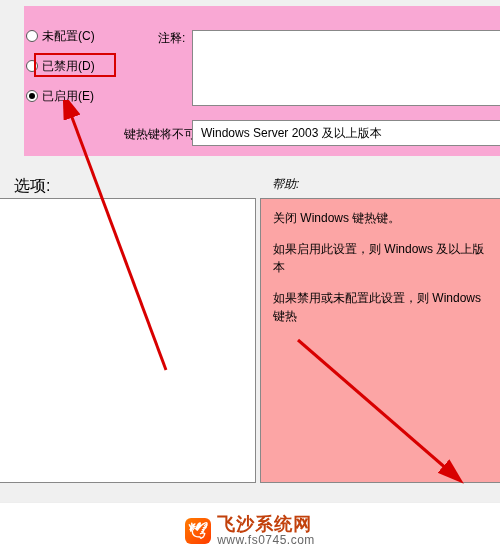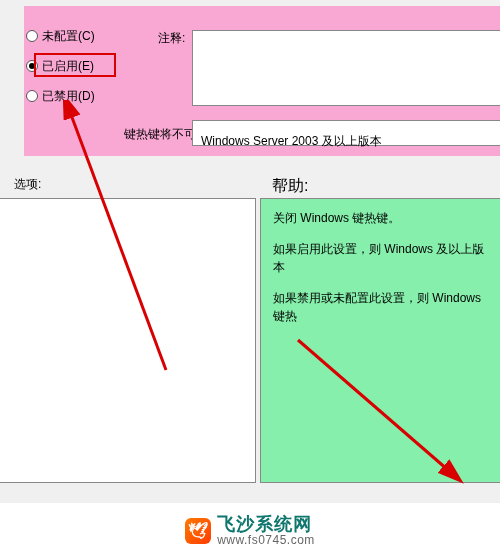--- a/index.html
+++ b/index.html
@@ -26,71 +26,71 @@
       border: 2.5px solid #d80000; pointer-events:none;
     }
     .comment-label { position: absolute; left: 102px; top: 24px; font-size:12px;margin-left:32px; }
     .comment-field {
       position: absolute; left: 168px; top: 24px; right: 0; height: 76px;
       border: 1px solid #888; border-right: none; background: #fff;
     }
     .platform-label { position: absolute; left: 100px; top: 120px; font-size:12px; }
     .platform-field {
       position: absolute; left: 168px; top: 114px; right: 0; height: 26px;
-      border: 1px solid #888; border-right:none; background: #fff; padding: 12px 8px; font-size:12px;
+      border: 1px solid #888; border-right:none; background: #fff; padding: 4px 8px; font-size:12px;
     }
     .mid-labels { position: absolute; left: 14px; top: 172px; width: 490px; height: 30px; }
-    .options-label { position: absolute; left: 0; top: 4px; font-size:12px; }
-    .help-label { position: absolute; left: 258px; top: 4px; font-size:16px; }
+    .options-label { position: absolute; left: 0; top: 4px; font-size:16px; }
+    .help-label { position: absolute; left: 258px; top: 4px; font-size:12px;font-style:italic; }
     .options-box {
       position: absolute; left: 0; top: 198px; width: 256px; height: 285px;
       border: 1px solid #888; border-left:none; background: #fff;
     }
     .help-box {
       position: absolute; left: 260px; top: 198px; right: 0; height: 285px;
-      border: 1px solid #888; border-right:none; background: #86efac; padding: 10px 10px 10px 12px;
+      border: 1px solid #888; border-right:none; background: #fca5a5; padding: 10px 10px 10px 12px;
       font-size: 12px; line-height: 1.55; overflow: hidden;
     }
     .help-box p { margin-bottom: 12px; white-space: normal; }
     .arrow { position: absolute; pointer-events: none; }
     .arrow svg { display:block; }
     .watermark {
       position: absolute; left: 0; right: 0; bottom: 0; height: 56px;
       background: #fff; display: flex; align-items: center; justify-content: center;
       gap: 6px; border-top: 1px solid #eee;
     }
     .wm-logo {
       width: 26px; height: 26px; border-radius: 6px;
       background: linear-gradient(135deg,#ff7a00,#ff3c00);
       display:inline-flex; align-items:center; justify-content:center;
       color:#fff; font-weight:700; font-size:16px;
     }
     .wm-txt { display:flex; flex-direction:column; line-height:1.05; }
-    .wm-txt .t1 { font-size:18px; font-weight:700; color:#0f766e; letter-spacing:1px; }
+    .wm-txt .t1 { font-size:18px; font-weight:700; color:#c2410c; letter-spacing:1px; }
     .wm-txt .t2 { font-size:12px; color:#666; letter-spacing:0.5px; }
   </style>
 </head>
 <body>
 
 <div class="main-area">
 
   <div class="config-panel">
 
     <div class="radio-group">
       <label class="radio-item">
         <span class="radio-circle"></span>
         <span class="radio-label">未配置(C)</span>
       </label>
       <label class="radio-item">
+        <span class="radio-circle"></span>
+        <span class="radio-label">已禁用(D)</span>
+      </label>
+      <label class="radio-item">
         <span class="radio-circle selected"></span>
         <span class="radio-label">已启用(E)</span>
-      </label>
-      <label class="radio-item">
-        <span class="radio-circle"></span>
-        <span class="radio-label">已禁用(D)</span>
       </label>
     </div>
 
     <div class="highlight-box"></div>
 
     <span class="comment-label">注释:</span>
     <div class="comment-field"></div>
 
     <span class="platform-label">键热键将不可:</span>
     <div class="platform-field">Windows Server 2003 及以上版本</div>

